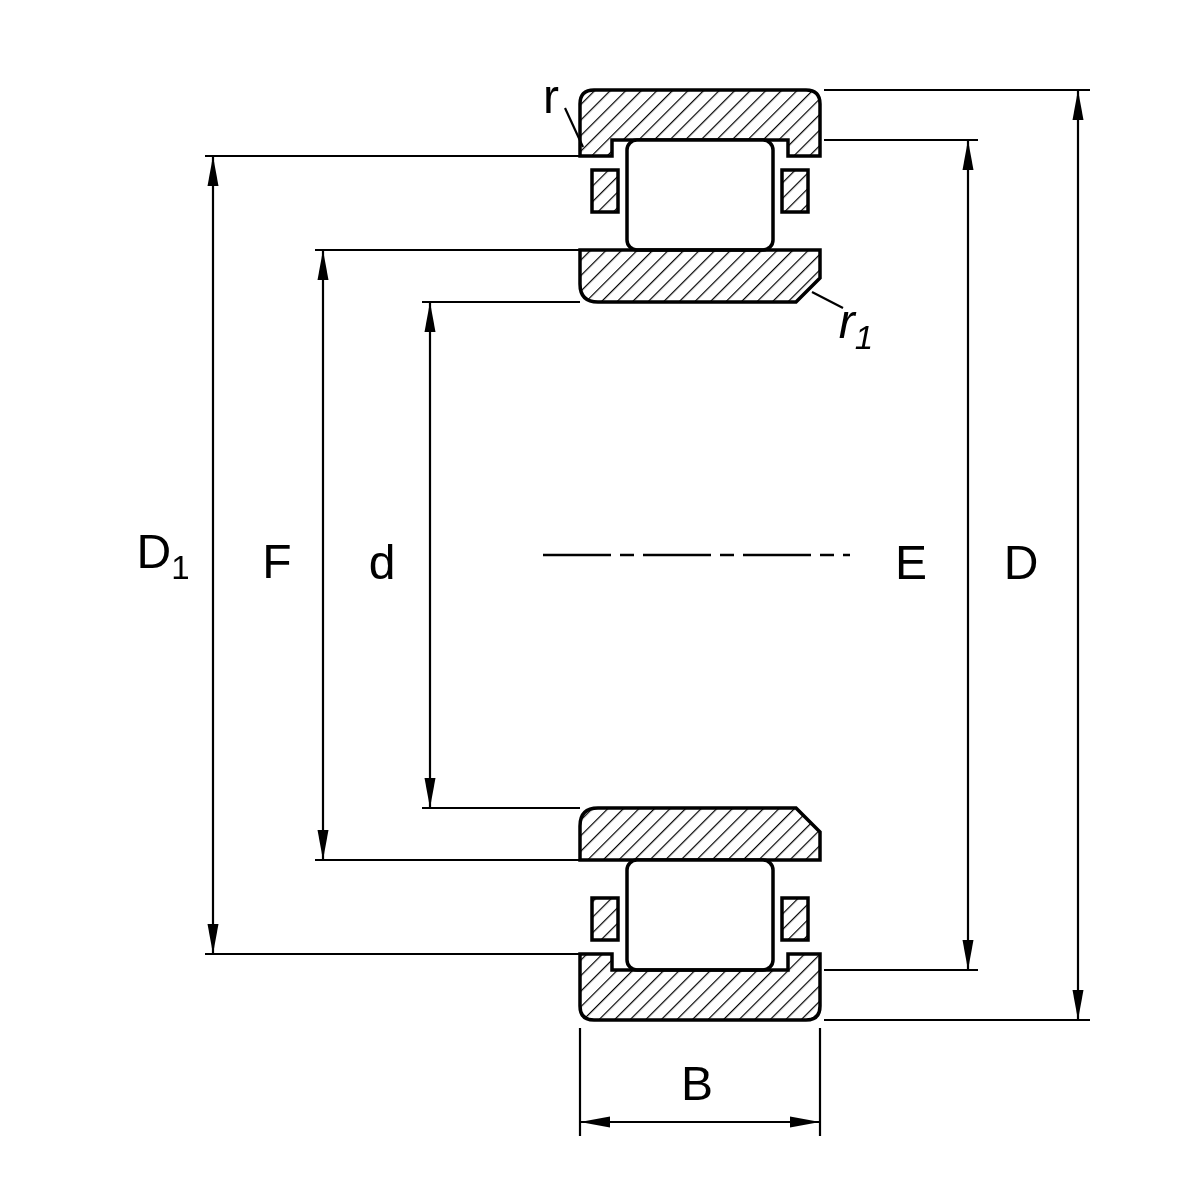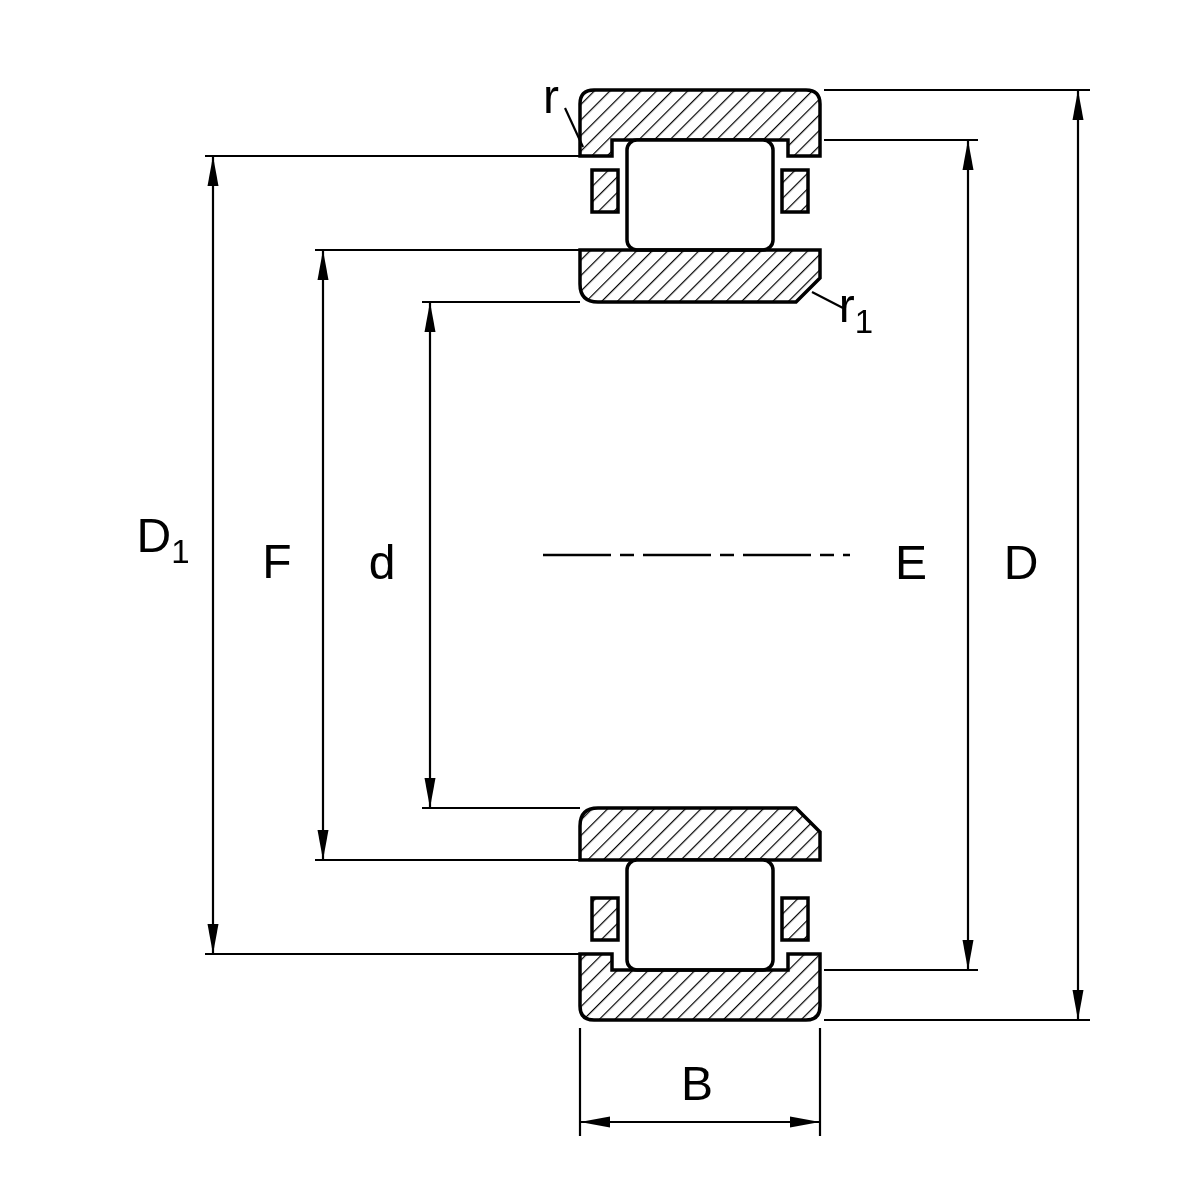--- a/index.html
+++ b/index.html
@@ -98,38 +98,38 @@
     <g>
       <line class="thin" x1="580" y1="1122" x2="820" y2="1122"></line>
       <polygon class="arrow" points="580,1122 610,1116.5 610,1127.5"></polygon>
       <polygon class="arrow" points="820,1122 790,1116.5 790,1127.5"></polygon>
     </g>
 
     <line class="thin" x1="565" y1="108" x2="583" y2="147"></line>
     <line class="thin" x1="843" y1="308" x2="812" y2="292"></line>
   </svg>
 
-  <div class="dim-label" style="left:163px; top:540px;">
+  <div class="dim-label" style="left:163px; top:556px;">
     <span>D</span><sub>1</sub>
   </div>
   <div class="dim-label" style="left:277px; top:566px;">
     <span>F</span><sub></sub>
   </div>
   <div class="dim-label" style="left:382px; top:567px;">
     <span>d</span><sub></sub>
   </div>
   <div class="dim-label" style="left:911px; top:567px;">
     <span>E</span><sub></sub>
   </div>
   <div class="dim-label" style="left:1021px; top:567px;">
     <span>D</span><sub></sub>
   </div>
   <div class="dim-label" style="left:697px; top:1088px;">
     <span>B</span><sub></sub>
   </div>
   <div class="dim-label" style="left:551px; top:101px;">
     <span>r</span><sub></sub>
   </div>
-  <div class="dim-label" style="left:856px; top:310px;">
+  <div class="dim-label" style="left:856px; top:326px;font-style:italic;">
     <span>r</span><sub>1</sub>
   </div>
 
 </div>
 
 </body></html>

